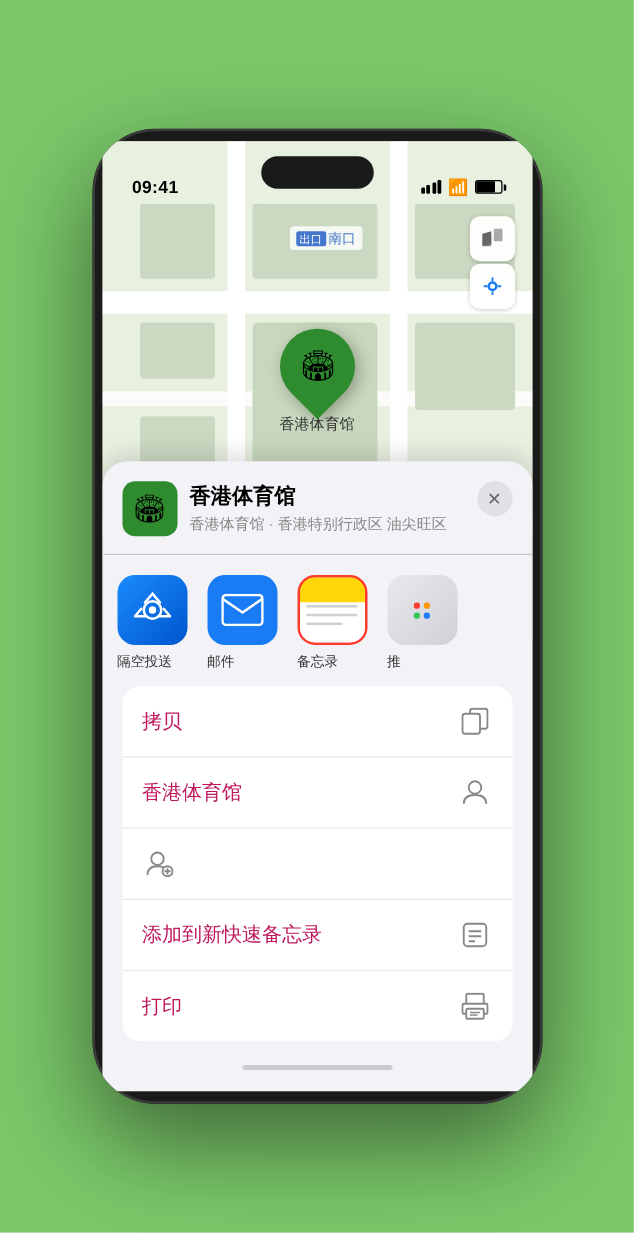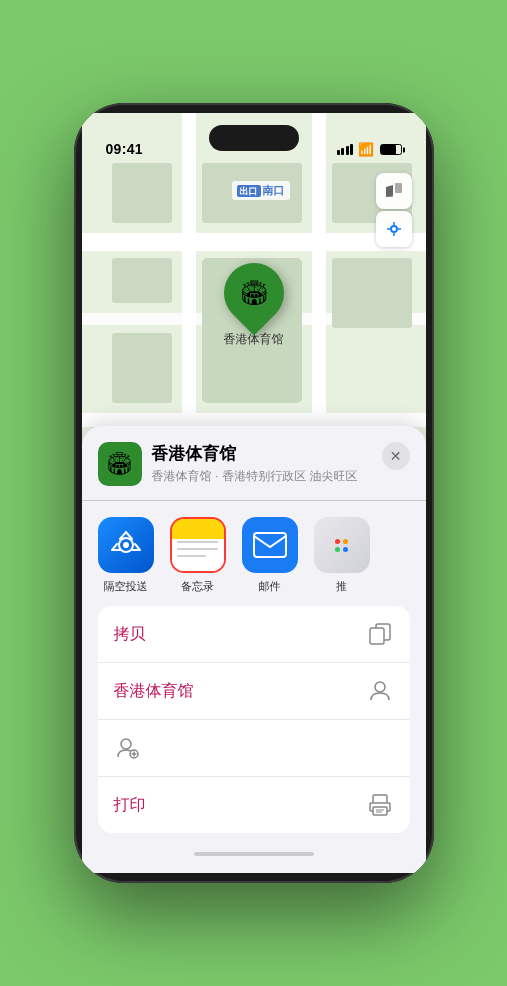--- a/index.html
+++ b/index.html
@@ -145,21 +145,21 @@
 
     .map-label {
       position: absolute;
       font-size: 11px;
       color: #4477cc;
       background: rgba(255,255,255,0.8);
       padding: 2px 5px;
       border-radius: 3px;
       top: 68px;
       left: 150px;
-      font-weight: 700;
+      font-weight: 400;
     }
 
     
     .map-controls {
       position: absolute;
       top: 60px;
       right: 14px;
       display: flex;
       flex-direction: column;
       gap: 2px;
@@ -286,21 +286,21 @@
       padding: 16px 8px 12px;
       overflow-x: auto;
       scrollbar-width: none;
     }
 
     .share-row::-webkit-scrollbar { display: none; }
 
     .share-app {
       display: flex;
       flex-direction: column;
-      align-items: center;
+      align-items: flex-start;
       min-width: 72px;
       padding: 0 4px;
       cursor: pointer;
     }
 
     .share-app-icon {
       width: 56px;
       height: 56px;
       border-radius: 14px;
       display: flex;
@@ -533,40 +533,40 @@
               <path d="M9 9 L15 2 L21 9" stroke="white" stroke-width="2" fill="none" stroke-linecap="round"></path>
               <path d="M6 14 L1 20 L10 20" stroke="white" stroke-width="2" fill="none" stroke-linecap="round" stroke-linejoin="round"></path>
               <path d="M24 14 L29 20 L20 20" stroke="white" stroke-width="2" fill="none" stroke-linecap="round" stroke-linejoin="round"></path>
             </svg>
           </div>
           <div class="share-app-label">隔空投送</div>
         </div>
 
 
         <div class="share-app">
+          <div class="share-app-icon mail-icon">
+            <svg width="34" height="26" viewBox="0 0 34 26" fill="none">
+              <rect x="1" y="1" width="32" height="24" rx="3" fill="none" stroke="white" stroke-width="2"></rect>
+              <path d="M1 4 L17 15 L33 4" stroke="white" stroke-width="2"></path>
+            </svg>
+          </div>
+          <div class="share-app-label">邮件</div>
+        </div>
+
+        <div class="share-app">
           <div class="share-app-icon notes-icon notes-highlighted" style="overflow:hidden;position:relative;">
             <div style="position:absolute;top:0;left:0;right:0;height:38%;background:#ffd60a;"></div>
             <div style="position:absolute;bottom:0;left:0;right:0;height:62%;background:#fff;"></div>
             <div class="notes-lines" style="position:absolute;top:42%;left:10%;right:10%;display:flex;flex-direction:column;gap:5px;">
               <div class="notes-line" style="height:2px;background:#d0d0d0;border-radius:1px;"></div>
               <div class="notes-line" style="height:2px;background:#d0d0d0;border-radius:1px;"></div>
               <div class="notes-line" style="height:2px;background:#d0d0d0;border-radius:1px;width:70%;"></div>
             </div>
           </div>
           <div class="share-app-label">备忘录</div>
-        </div>
-
-        <div class="share-app">
-          <div class="share-app-icon mail-icon">
-            <svg width="34" height="26" viewBox="0 0 34 26" fill="none">
-              <rect x="1" y="1" width="32" height="24" rx="3" fill="none" stroke="white" stroke-width="2"></rect>
-              <path d="M1 4 L17 15 L33 4" stroke="white" stroke-width="2"></path>
-            </svg>
-          </div>
-          <div class="share-app-label">邮件</div>
         </div>
 
         <div class="share-app">
           <div class="share-app-icon more-apps-icon">
             <div class="more-dots-row">
               <div class="more-dot" style="background:#ff3b30;"></div>
               <div class="more-dot" style="background:#ff9500;"></div>
             </div>
             <div class="more-dots-row">
               <div class="more-dot" style="background:#34c759;"></div>
@@ -605,20 +605,31 @@
             <svg width="22" height="22" viewBox="0 0 22 22" fill="none">
               <circle cx="9" cy="7" r="5" stroke="#888" stroke-width="1.5" fill="none"></circle>
               <path d="M1 20 C1 15 4 13 9 13 C13 13 15 14 17 16" stroke="#888" stroke-width="1.5" fill="none"></path>
               <circle cx="17" cy="17" r="4" stroke="#888" stroke-width="1.5" fill="white"></circle>
               <line x1="17" y1="14.5" x2="17" y2="19.5" stroke="#888" stroke-width="1.5"></line>
               <line x1="14.5" y1="17" x2="19.5" y2="17" stroke="#888" stroke-width="1.5"></line>
             </svg>
           </div>
         </div>
 
+        <div class="action-item">
+          <span class="action-label">添加到新快速备忘录</span>
+          <div class="action-icon">
+            <svg width="22" height="22" viewBox="0 0 22 22" fill="none">
+              <rect x="2" y="2" width="18" height="18" rx="3" stroke="#888" stroke-width="1.5" fill="none"></rect>
+              <line x1="6" y1="8" x2="16" y2="8" stroke="#888" stroke-width="1.5"></line>
+              <line x1="6" y1="12" x2="16" y2="12" stroke="#888" stroke-width="1.5"></line>
+              <line x1="6" y1="16" x2="11" y2="16" stroke="#888" stroke-width="1.5"></line>
+            </svg>
+          </div>
+        </div>
 
         <div class="action-item">
           <span class="action-label">打印</span>
           <div class="action-icon">
             <svg width="22" height="22" viewBox="0 0 22 22" fill="none">
               <rect x="4" y="1" width="14" height="8" rx="1" stroke="#888" stroke-width="1.5" fill="none"></rect>
               <rect x="4" y="13" width="14" height="8" rx="1" stroke="#888" stroke-width="1.5" fill="none"></rect>
               <path d="M4 9 H2 Q1 9 1 10 V16 Q1 17 2 17 H4" stroke="#888" stroke-width="1.5" fill="none"></path>
               <path d="M18 9 H20 Q21 9 21 10 V16 Q21 17 20 17 H18" stroke="#888" stroke-width="1.5" fill="none"></path>
               <line x1="7" y1="16" x2="15" y2="16" stroke="#888" stroke-width="1.2"></line>

